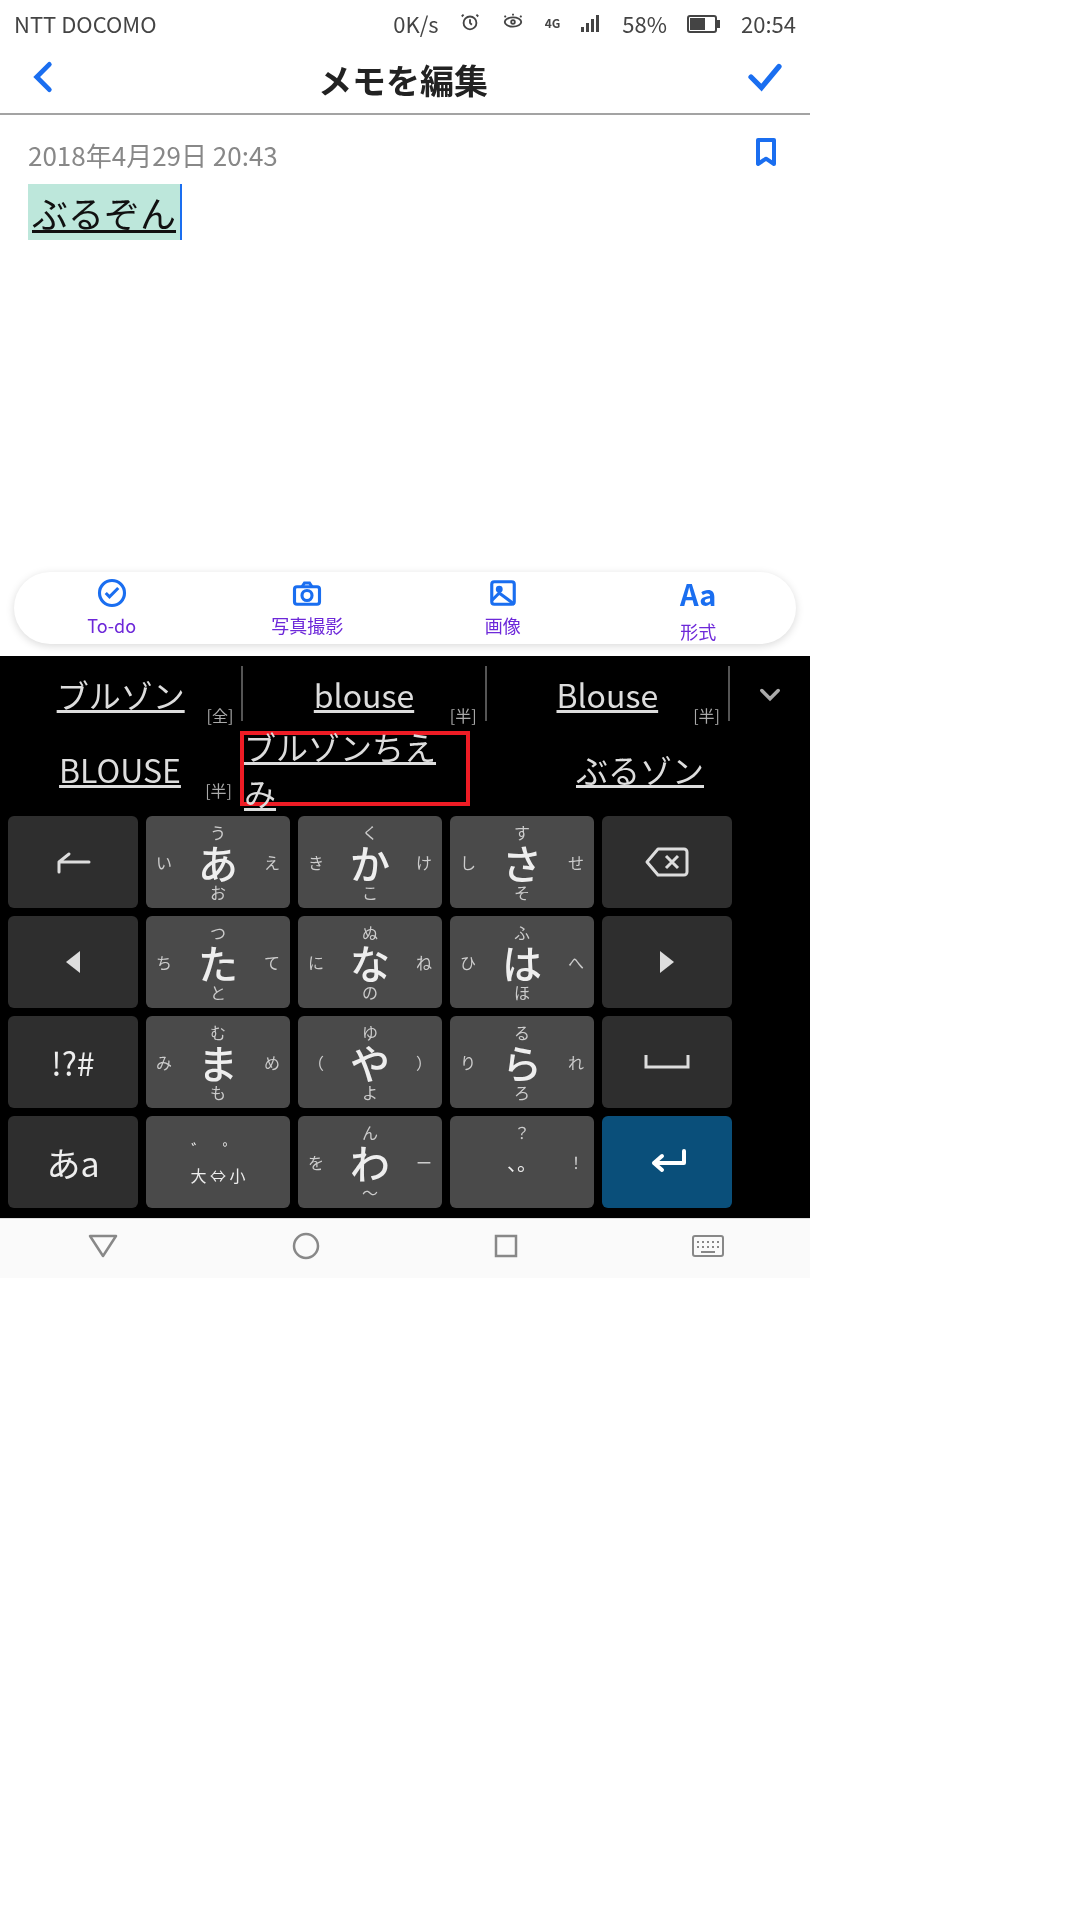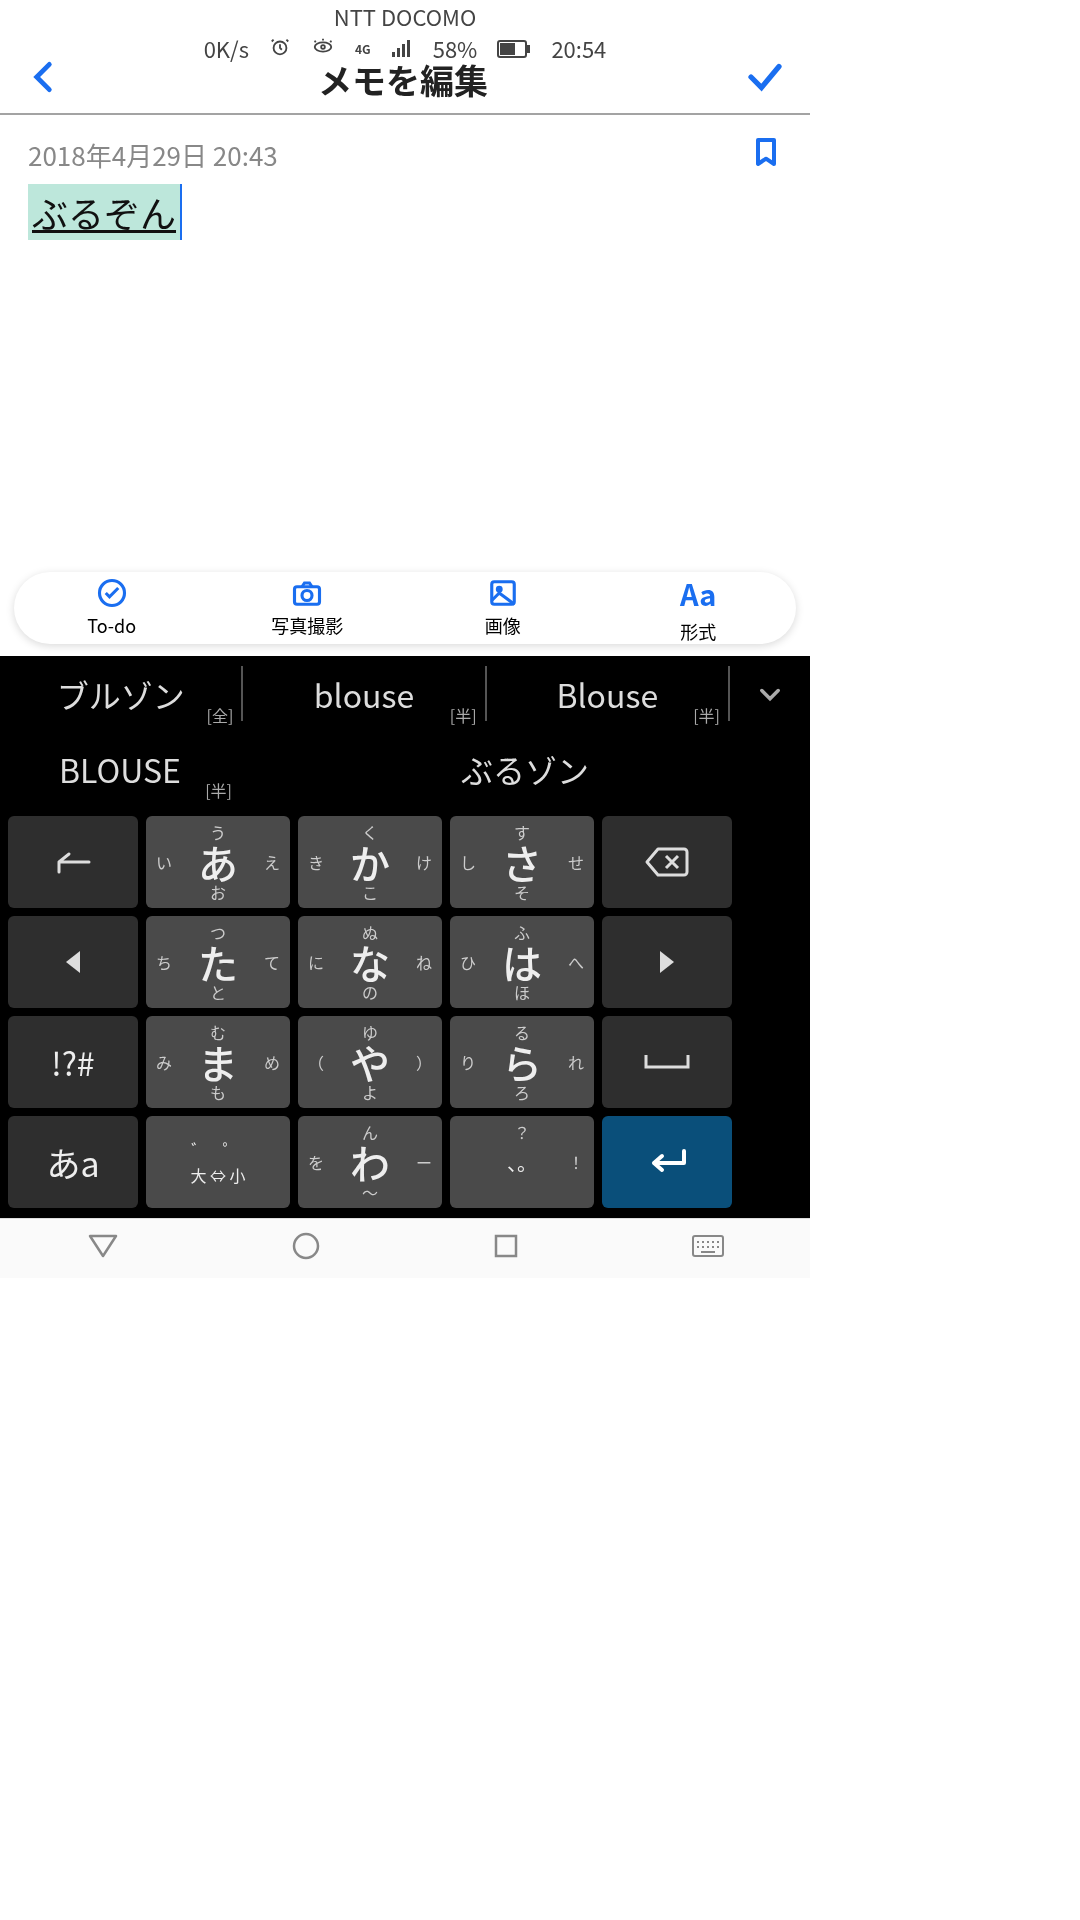--- a/index.html
+++ b/index.html
@@ -1,39 +1,39 @@
 <!DOCTYPE html>
 <html><head>
   <meta charset="utf-8">
   <style>
     * { margin: 0; padding: 0; box-sizing: border-box; font-family: -apple-system, "Hiragino Sans", "Noto Sans CJK JP", sans-serif; }
     html, body { width: 810px; height: 1444px; background: #fff; overflow: hidden; }
 
-    .status-bar { height: 45px; display: flex; align-items: center; padding: 0 14px; font-size: 22px; color: #444; justify-content: space-between; flex-direction: column; }
+    .status-bar { height: 45px; display: flex; align-items: center; padding: 0 14px; font-size: 22px; color: #444; justify-content: space-between; }
     .status-right { display: flex; align-items: center; gap: 20px; font-size: 22px; }
     .status-right .pct { margin-left: 2px; }
 
     .app-header { height: 70px; display: flex; align-items: center; justify-content: space-between; padding: 0 24px; border-bottom: 2px solid #a3a3a3; }
     .app-title { font-size: 34px; font-weight: 600; color: #222; }
     .blue { color: #1a6ef0; }
 
     .meta-row { display: flex; justify-content: space-between; align-items: center; padding: 18px 28px 8px 28px; }
     .date { font-size: 26px; color: #888; }
 
     .body-area { padding: 0 28px; height: 380px; }
     .composed { display: inline-block; background: #bde7db; font-size: 36px; color: #111; padding: 2px 4px; text-decoration: underline; position: relative; }
     .composed::after { content: ""; position: absolute; right: -2px; top: 0; bottom: 0; width: 2px; background: #1a6ef0; }
 
     .toolbar { margin: 8px 14px 12px 14px; height: 72px; background: #fff; border-radius: 36px; box-shadow: 0 2px 8px rgba(0,0,0,.15); display: flex; }
     .tool { flex: 1; display: flex; flex-direction: column; align-items: center; justify-content: center; gap: 4px; }
-    .tool-label { font-size: 18px; color: #000000; }
+    .tool-label { font-size: 18px; color: #6d28d9; }
 
     .keyboard { background: #000; color: #ddd; }
     .cand-row { display: flex; align-items: stretch; height: 75px; }
-    .cand { position: relative; display: flex; align-items: center; justify-content: center; font-size: 32px; color: #ddd; flex: 1; }
+    .cand { position: relative; display: flex; align-items: center; justify-content: center; font-size: 32px; color: #ddd; flex: 1; text-decoration: underline; }
     .cand-sep { width: 2px; background: #555; margin: 10px 0; }
     .tag { position: absolute; bottom: 4px; right: 8px; font-size: 16px; color: #aaa; }
     .cand.highlight { border: 4px solid #ee1c25; box-sizing: border-box; }
     .expand-cell { width: 80px; display: flex; align-items: center; justify-content: center; }
 
     .key-grid { display: grid; grid-template-columns: 130px 144px 144px 144px 130px; grid-template-rows: repeat(4, 92px); gap: 8px; padding: 10px 8px 10px 8px; }
     .key { background: #4a4a4a; border-radius: 6px; display: flex; align-items: center; justify-content: center; font-size: 36px; color: #eee; position: relative; }
     .key.dark { background: #2e2e2e; }
     .key.enter { background: #0a4f7a; }
     .key-main { font-size: 40px; font-weight: 500; }
@@ -167,20 +167,23 @@
       <svg width="28" height="28" viewBox="0 0 24 24" fill="none" stroke="#aaa" stroke-width="3" stroke-linecap="round">
           <path d="M5 9l7 7 7-7"></path>
         </svg>
     </div>
   </div>
 
   <div class="cand-row">
     <div class="cand" style="flex:0 0 240px">
       <span>BLOUSE</span>
       <span class="tag">[半]</span>
+    </div>
+    <div class="cand highlight" style="flex:0 0 230px">
+      <span>ブルゾンちえみ</span>
     </div>
     <div class="cand">
       <span>ぶるゾン</span>
     </div>
   </div>
 
   <div class="key-grid">
 
     <div class="key dark">
       <svg width="44" height="30" viewBox="0 0 44 30" fill="none" stroke="#ddd" stroke-width="3" stroke-linecap="round">

